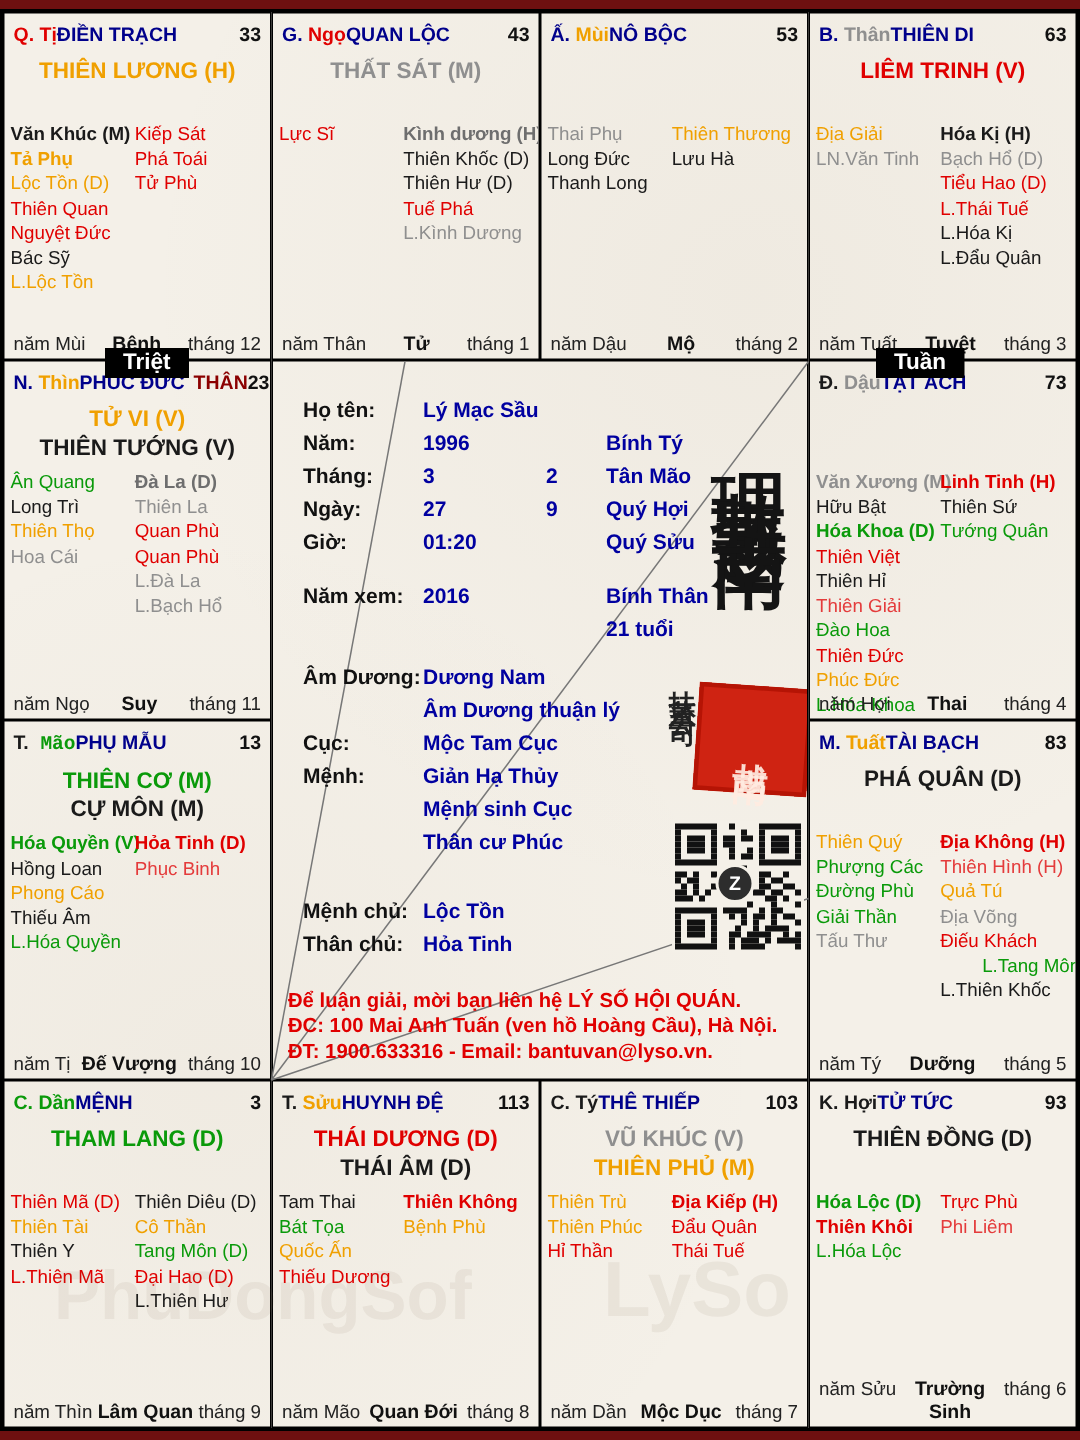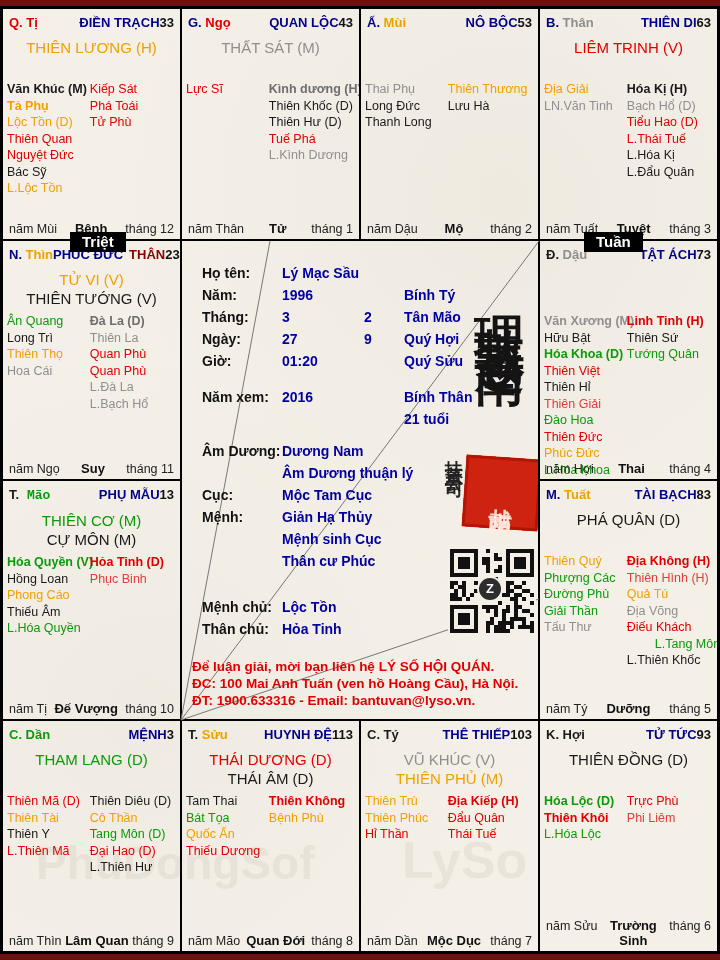--- a/index.html
+++ b/index.html
@@ -9,25 +9,25 @@
     background-image:
       radial-gradient(circle at 70% 20%, rgba(160,140,110,0.06), transparent 45%),
       radial-gradient(circle at 20% 75%, rgba(160,140,110,0.05), transparent 40%);}
   #grid{display:grid;width:100%;height:100%;
     grid-template-columns:1fr 1fr 1fr 1fr;
     grid-template-rows:232px 240px 240px auto;
     grid-template-areas:"a1 a2 a3 a4" "a5 ct ct a6" "a7 ct ct a8" "a9 a10 a11 a12";}
   .cell{border:1px solid #000;position:relative;overflow:hidden;}
   .hd{display:flex;align-items:baseline;padding:6px 6px 0 6px;font-weight:bold;font-size:13px;white-space:nowrap;}
   .hd .branch{letter-spacing:0;}
-  .hd .palace{flex:1;text-align:right;color:#00008b;}
+  .hd .palace{flex:1;text-align:left;color:#00008b;}
   .hd .palace2{color:#8b0000;margin-left:6px;}
   .hd .num{color:#111;}
   .mains{min-height:51px;box-sizing:border-box;padding-top:8px;text-align:center;
-    font-weight:normal;font-size:15px;line-height:19px;white-space:nowrap;}
+    font-weight:bold;font-size:15px;line-height:19px;white-space:nowrap;}
   .stars{display:flex;padding:0 4px;font-size:12.5px;line-height:16.5px;}
   .stars .colL{width:49%;white-space:nowrap;}
   .stars .colR{width:51%;white-space:nowrap;}
   .star{display:block;}
   .ft{position:absolute;bottom:3px;left:6px;right:6px;display:flex;font-size:12.5px;color:#222;align-items:baseline;}
   .ft .van{flex:1;text-align:center;font-weight:bold;color:#111;font-size:13px;}
   .badge{position:absolute;background:#000;color:#fff;font-weight:bold;font-size:15px;
     padding:2px 12px;z-index:8;line-height:16px;}
   #lines{position:absolute;left:0;top:0;width:716px;height:944px;z-index:2;pointer-events:none;}
   

